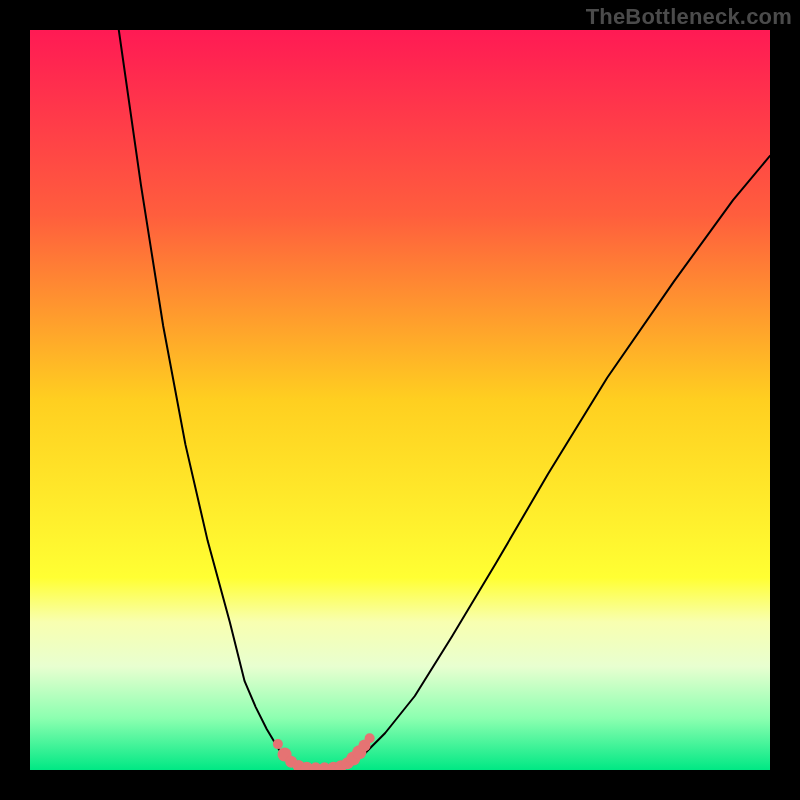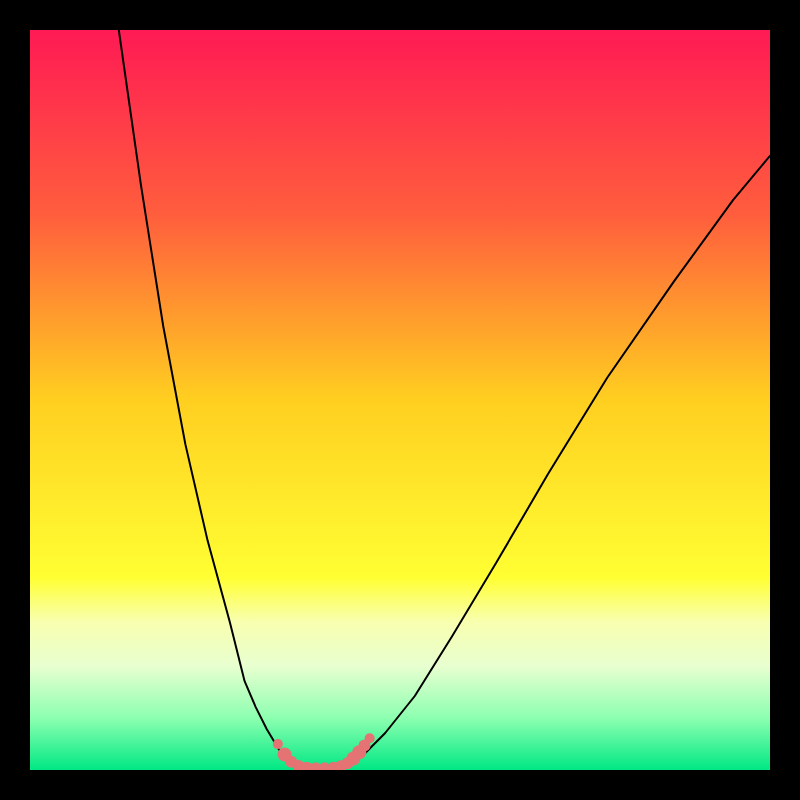--- a/index.html
+++ b/index.html
@@ -49,13 +49,14 @@
           <circle cx="303.40" cy="737.78" r="6" fill="#e57373"></circle>
           <circle cx="310.80" cy="736.30" r="6" fill="#e57373"></circle>
           <circle cx="317.46" cy="733.34" r="6" fill="#e57373"></circle>
           <circle cx="323.38" cy="728.53" r="7" fill="#e57373"></circle>
           <circle cx="329.30" cy="722.24" r="7" fill="#e57373"></circle>
           <circle cx="334.48" cy="715.58" r="6" fill="#e57373"></circle>
           <circle cx="339.66" cy="708.18" r="5" fill="#e57373"></circle>
         </g>
     </svg>
   </div>
+  <div class="watermark">TheBottleneck.com</div>
 </div>
 
 </body></html>

